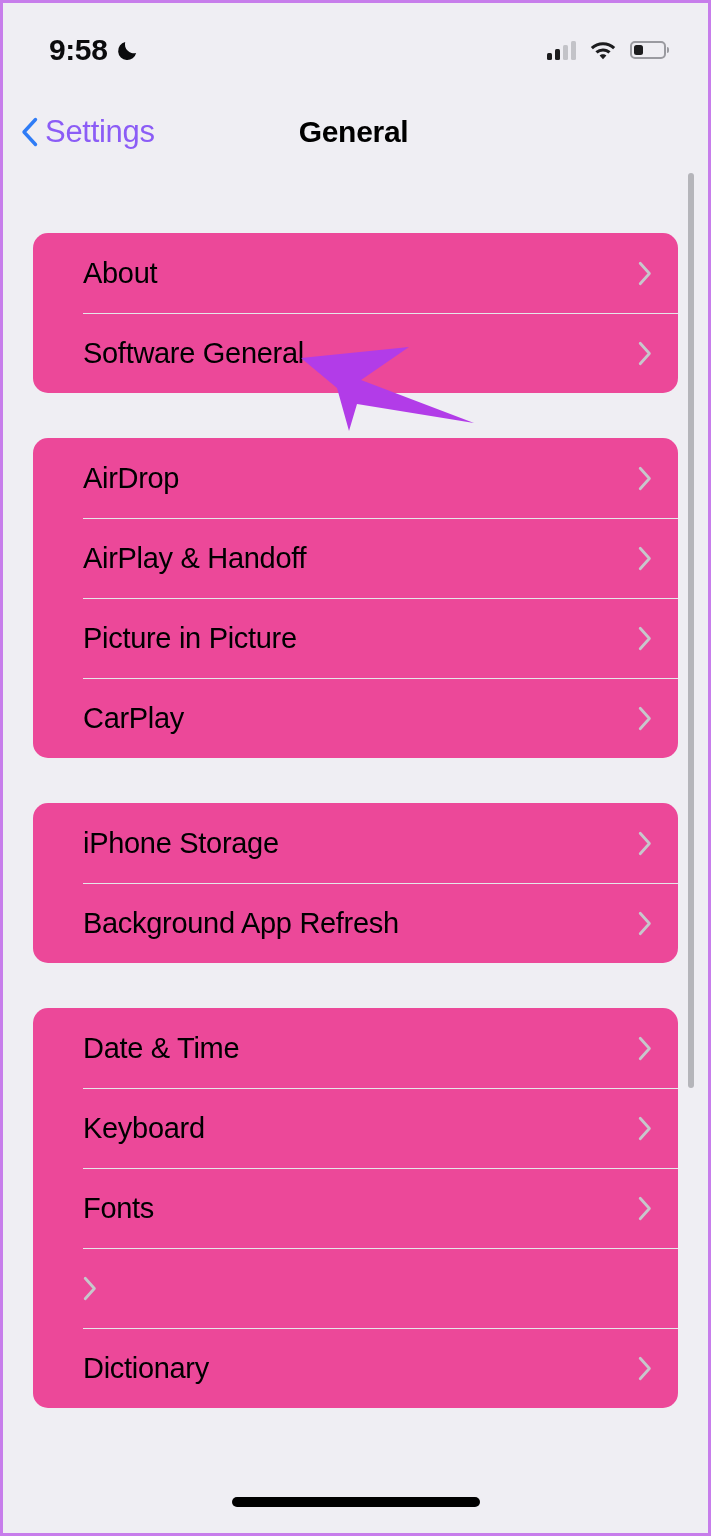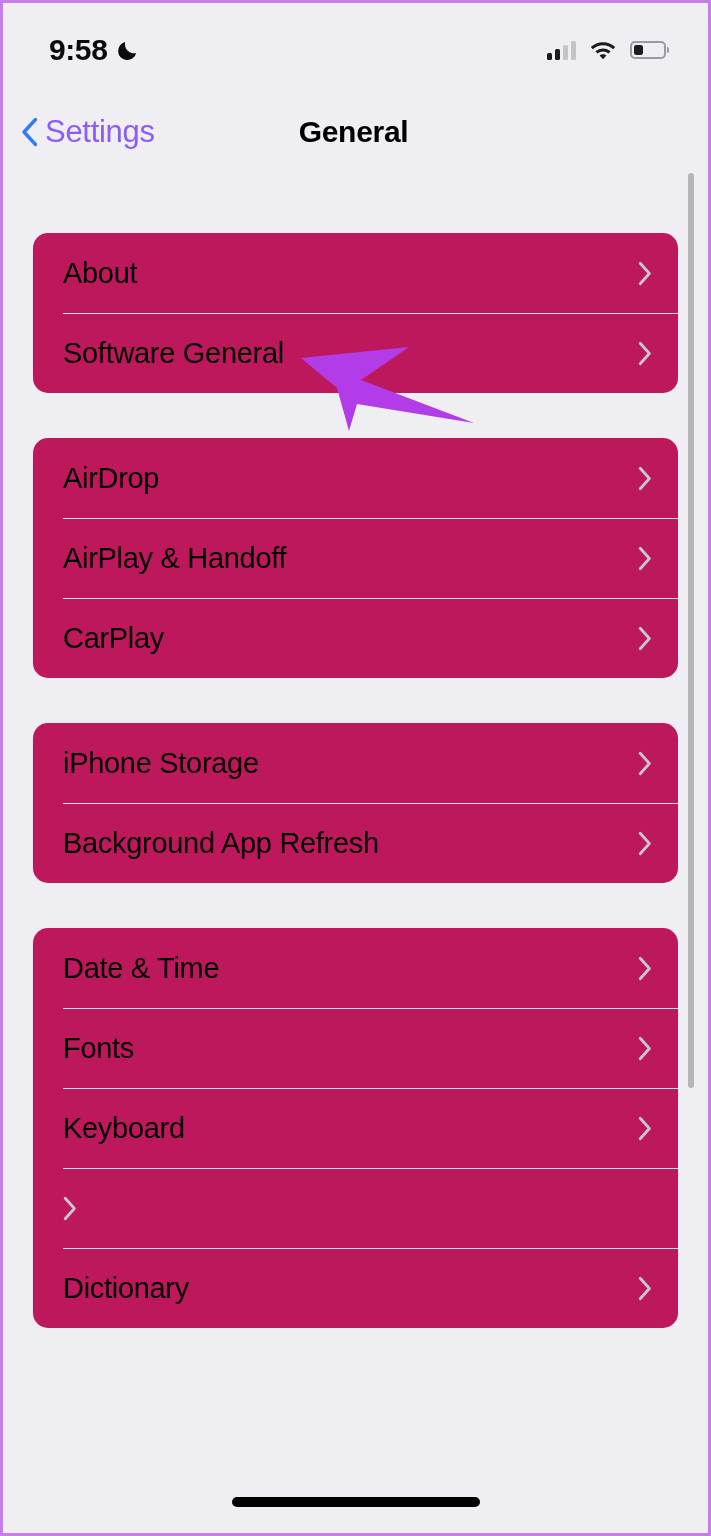--- a/index.html
+++ b/index.html
@@ -138,23 +138,24 @@
   }
 
   
   .content {
     position:absolute;
     top:168px; left:0; right:0; bottom:0;
   }
 
   .group {
     margin:0 30px 45px 30px;
-    background:#be185d;
+    background:#ec4899;
     border-radius:15px;
     overflow:hidden;
+    padding-left:20px;
   }
   .group.first { margin-top:62px; }
 
   .row {
     position:relative;
     height:80px;
     display:flex;
     align-items:center;
     padding:0 26px 0 30px;
     cursor:pointer;
@@ -276,20 +277,26 @@
               <path d="M2.2 2.2 11.4 12.5 2.2 22.8" fill="none" stroke="#C7C7CC" stroke-width="2.8" stroke-linecap="round" stroke-linejoin="round"></path>
             </svg>
           </div>
           <div class="row">
             <span class="row-label">AirPlay &amp; Handoff</span>
             <svg class="chevron-right" viewBox="0 0 14 25">
               <path d="M2.2 2.2 11.4 12.5 2.2 22.8" fill="none" stroke="#C7C7CC" stroke-width="2.8" stroke-linecap="round" stroke-linejoin="round"></path>
             </svg>
           </div>
           <div class="row">
+            <span class="row-label">Picture in Picture</span>
+            <svg class="chevron-right" viewBox="0 0 14 25">
+              <path d="M2.2 2.2 11.4 12.5 2.2 22.8" fill="none" stroke="#C7C7CC" stroke-width="2.8" stroke-linecap="round" stroke-linejoin="round"></path>
+            </svg>
+          </div>
+          <div class="row">
             <span class="row-label">CarPlay</span>
             <svg class="chevron-right" viewBox="0 0 14 25">
               <path d="M2.2 2.2 11.4 12.5 2.2 22.8" fill="none" stroke="#C7C7CC" stroke-width="2.8" stroke-linecap="round" stroke-linejoin="round"></path>
             </svg>
           </div>
         </div>
         <div class="group">
           <div class="row">
             <span class="row-label">iPhone Storage</span>
             <svg class="chevron-right" viewBox="0 0 14 25">
@@ -304,27 +311,27 @@
           </div>
         </div>
         <div class="group">
           <div class="row">
             <span class="row-label">Date &amp; Time</span>
             <svg class="chevron-right" viewBox="0 0 14 25">
               <path d="M2.2 2.2 11.4 12.5 2.2 22.8" fill="none" stroke="#C7C7CC" stroke-width="2.8" stroke-linecap="round" stroke-linejoin="round"></path>
             </svg>
           </div>
           <div class="row">
+            <span class="row-label">Keyboard</span>
+            <svg class="chevron-right" viewBox="0 0 14 25">
+              <path d="M2.2 2.2 11.4 12.5 2.2 22.8" fill="none" stroke="#C7C7CC" stroke-width="2.8" stroke-linecap="round" stroke-linejoin="round"></path>
+            </svg>
+          </div>
+          <div class="row">
             <span class="row-label">Fonts</span>
-            <svg class="chevron-right" viewBox="0 0 14 25">
-              <path d="M2.2 2.2 11.4 12.5 2.2 22.8" fill="none" stroke="#C7C7CC" stroke-width="2.8" stroke-linecap="round" stroke-linejoin="round"></path>
-            </svg>
-          </div>
-          <div class="row">
-            <span class="row-label">Keyboard</span>
             <svg class="chevron-right" viewBox="0 0 14 25">
               <path d="M2.2 2.2 11.4 12.5 2.2 22.8" fill="none" stroke="#C7C7CC" stroke-width="2.8" stroke-linecap="round" stroke-linejoin="round"></path>
             </svg>
           </div>
           <div class="row">
             <svg class="chevron-right" viewBox="0 0 14 25">
               <path d="M2.2 2.2 11.4 12.5 2.2 22.8" fill="none" stroke="#C7C7CC" stroke-width="2.8" stroke-linecap="round" stroke-linejoin="round"></path>
             </svg>
           </div>
           <div class="row">

